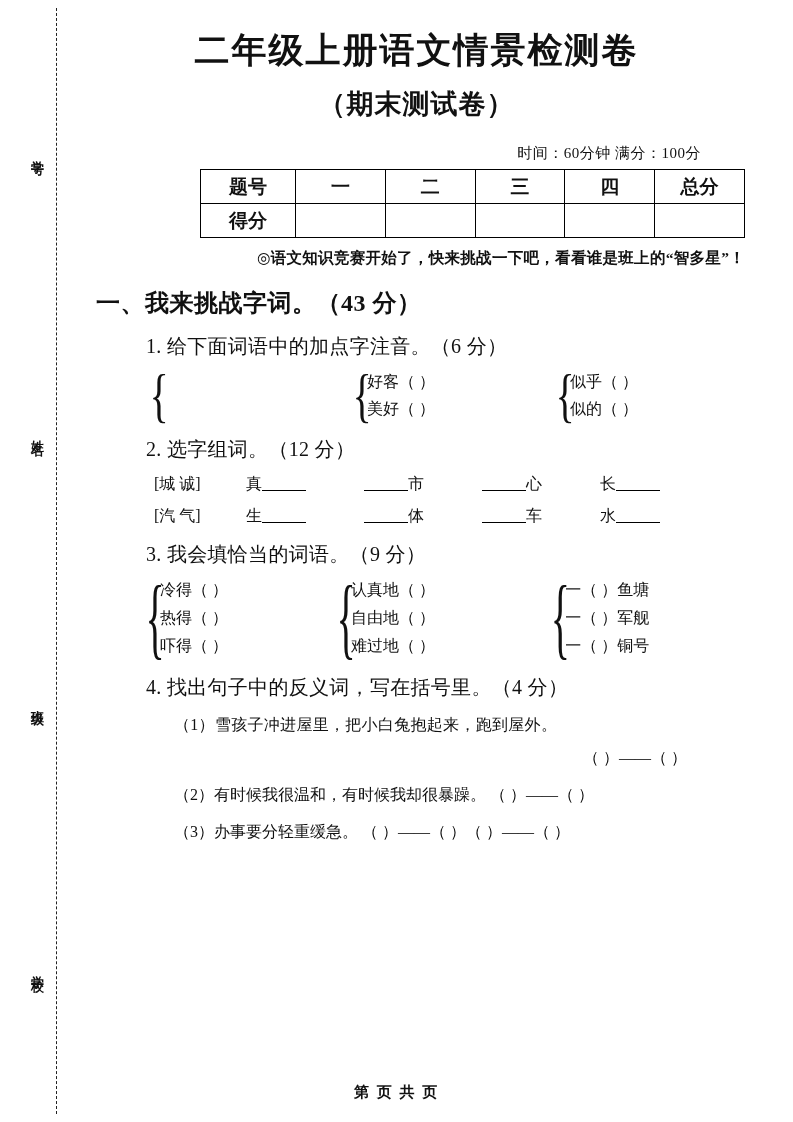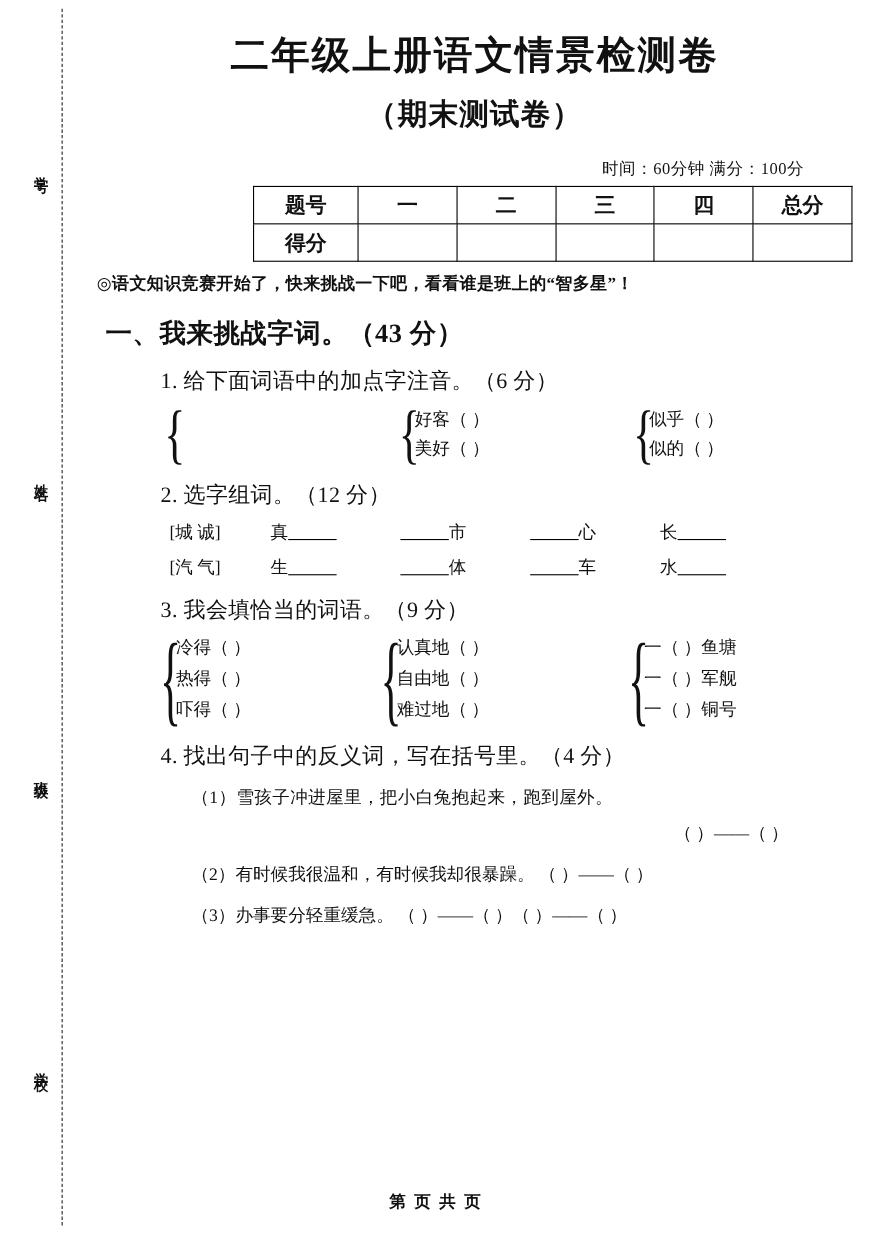--- a/index.html
+++ b/index.html
@@ -50,21 +50,21 @@
   .vlabel.v4 { top: 965px; }
 
   
   .page {
     position: absolute;
     left: 64px;
     top: 0;
     width: 729px;
     height: 1122px;
     box-sizing: border-box;
-    padding: 18px 18px 0 24px;
+    padding: 18px 48px 0 24px;
   }
 
   .title-main {
     text-align: center;
     font-size: 35px;
     font-weight: bold;
     letter-spacing: 2px;
     margin-top: 12px;
     line-height: 1.2;
     font-family: "Liberation Serif", "DejaVu Serif", serif;
@@ -104,21 +104,21 @@
     font-size: 19px;
     font-weight: bold;
     font-family: "Liberation Serif", "DejaVu Serif", serif;
   }
   table.score-table td.head-cell {
     width: 92px;
   }
 
   .notice {
     margin-top: 10px;
-    text-align: left;
+    text-align: right;
     font-size: 15.5px;
     font-weight: bold;
     letter-spacing: 0.3px;
   }
 
   
   .section-title {
     margin-top: 18px;
     margin-left: 8px;
     font-size: 24px;

